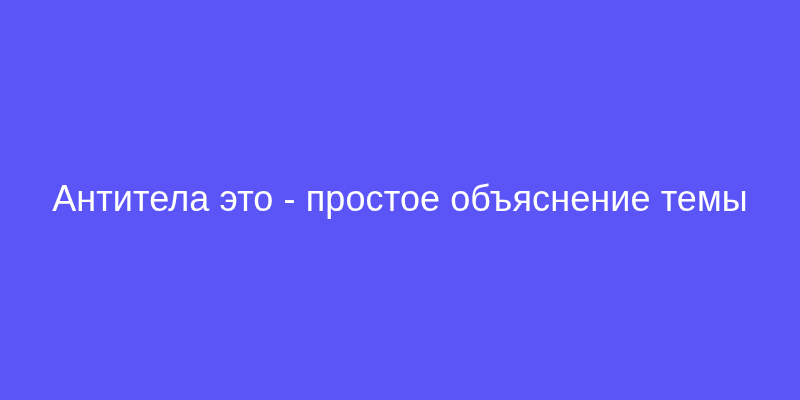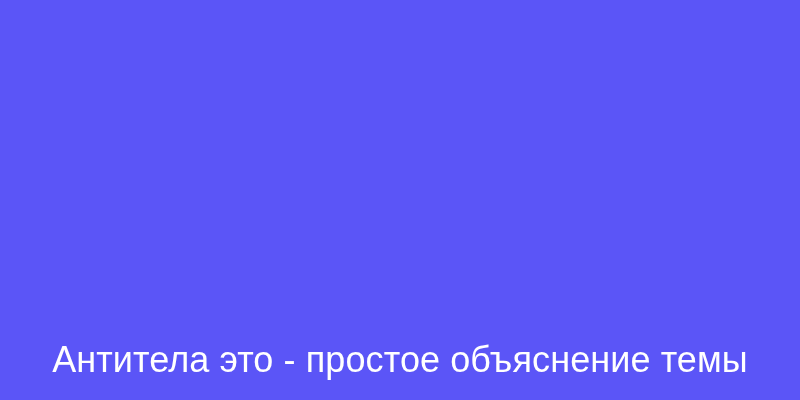--- a/index.html
+++ b/index.html
@@ -15,24 +15,24 @@
     background: #ffffff;
     font-family: "Liberation Sans", sans-serif;
   }
 
   .banner {
     position: relative;
     box-sizing: border-box;
     width: 800px;
     height: 400px;
     display: flex;
-    align-items: flex-end;
+    align-items: center;
     justify-content: center;
     background-color: #5b55f7;
-    padding: 16px 40px;
+    padding: 8px 40px;
   }
 
   .banner-title {
     margin: 0;
     font-family: "Liberation Sans", sans-serif;
     font-size: 36px;
     font-weight: 400;
     line-height: 1.25;
     letter-spacing: 0.1px;
     color: #ffffff;

